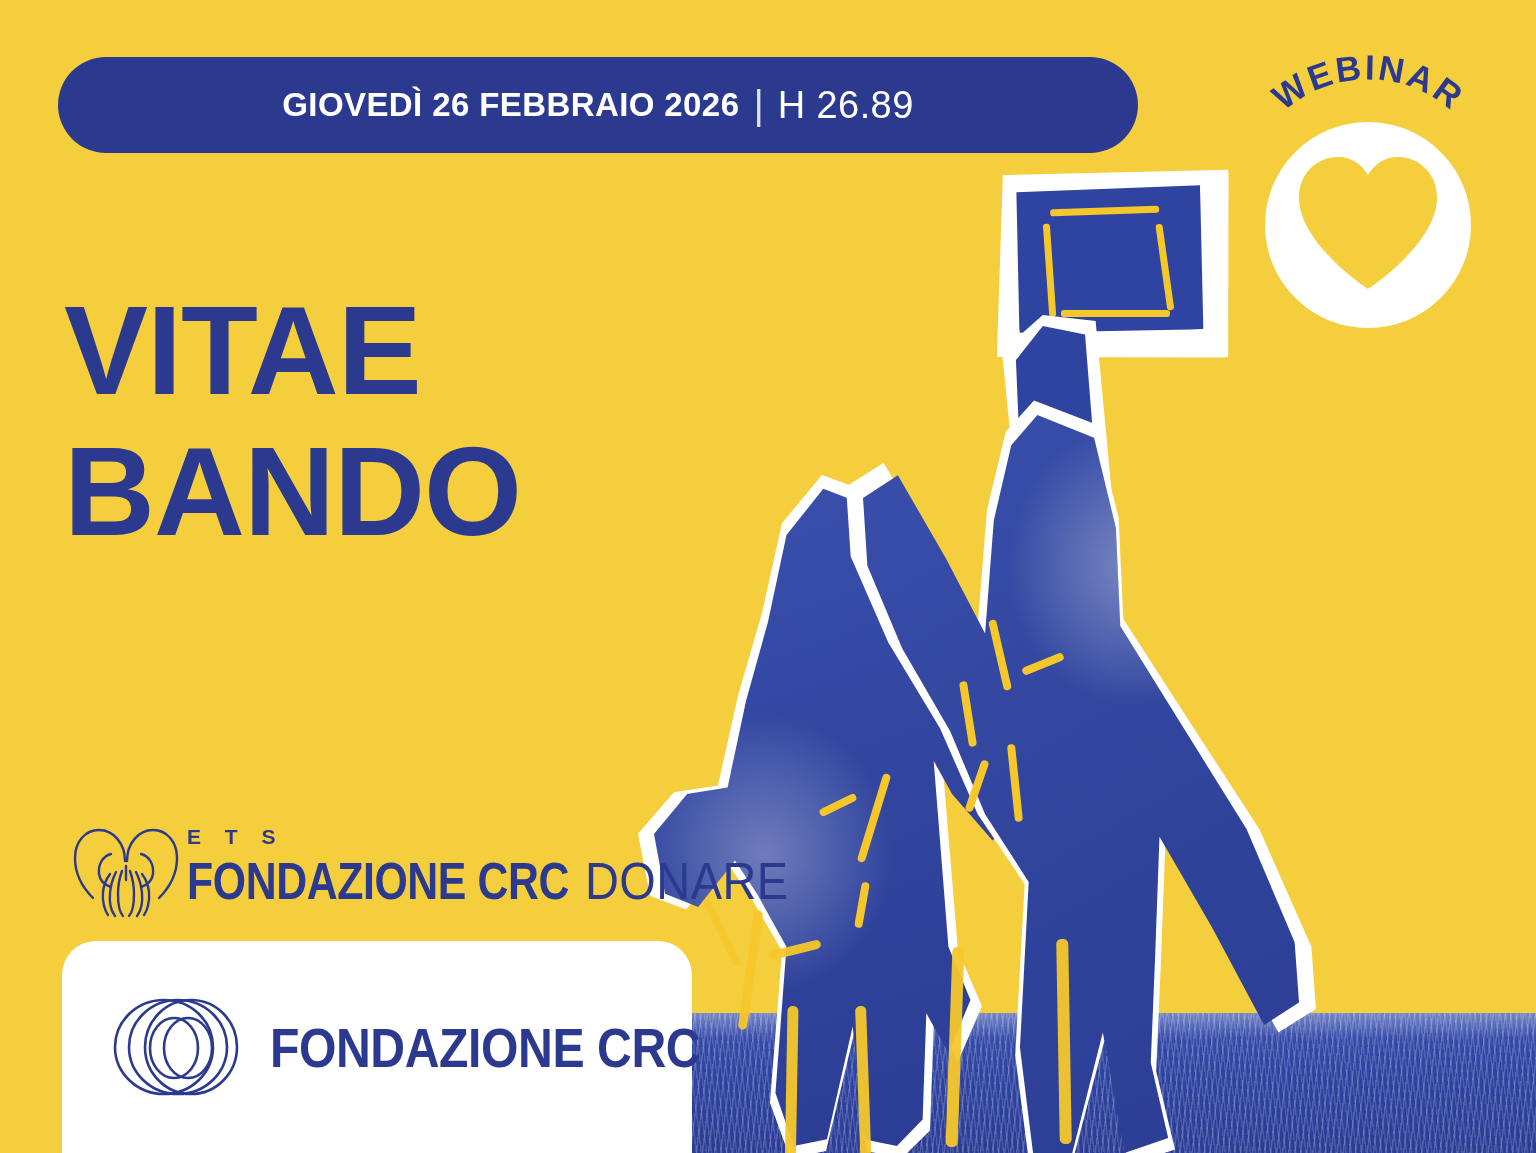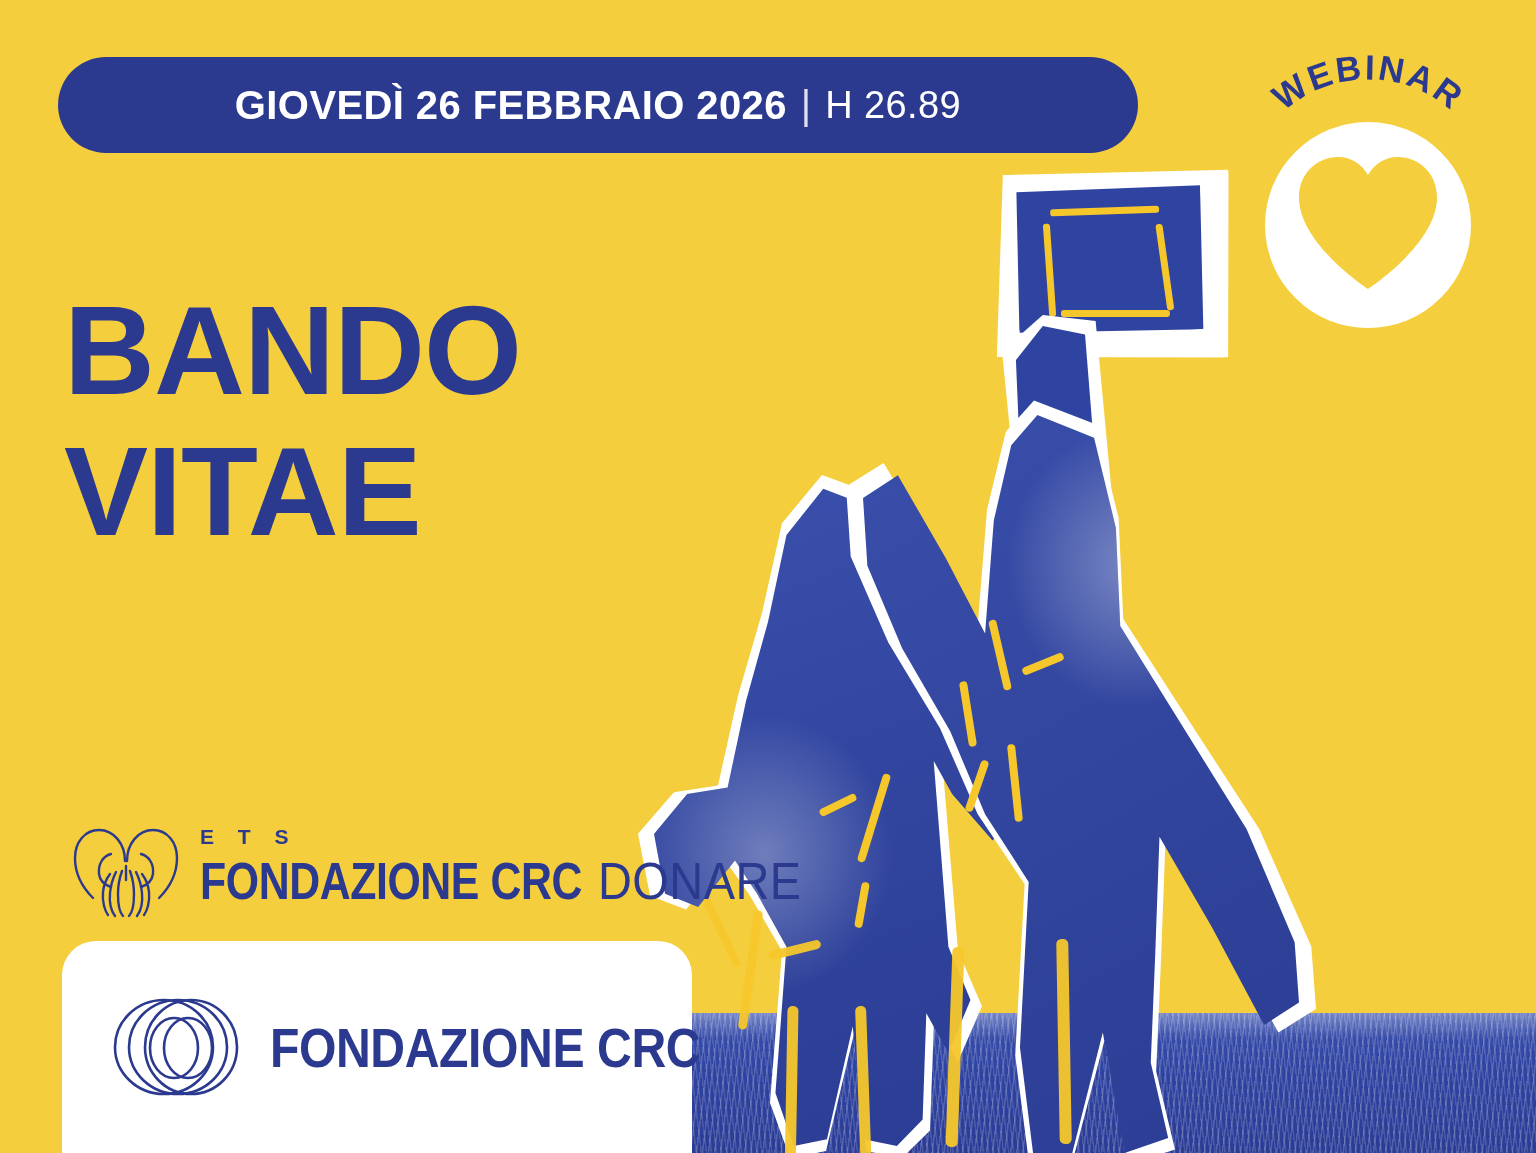--- a/index.html
+++ b/index.html
@@ -185,21 +185,21 @@
     width: 1080px; height: 96px;
     background: #2B3A8F;
     border-radius: 48px;
     display: flex;
     align-items: center;
     justify-content: center;
     gap: 14px;
   }
   .date-main {
     color: #FFFFFF;
-    font-size: 40px;
+    font-size: 33px;
     font-weight: 700;
     letter-spacing: 0.4px;
     white-space: nowrap;
   }
   .date-sep {
     color: #FFFFFF;
     font-size: 40px;
     font-weight: 300;
     opacity: 0.85;
   }
@@ -252,21 +252,21 @@
     letter-spacing: -1px;
     text-transform: uppercase;
   }
 
   
   .ets-logo {
     position: absolute;
     left: 70px; top: 818px;
     display: flex;
     align-items: center;
-    gap: 18px;
+    gap: 5px;
   }
   .ets-hands { width: 112px; height: 100px; flex: none; }
   .ets-text { display: flex; flex-direction: column; gap: 3px; }
   .ets-kicker {
     color: #2B3A8F;
     font-size: 21px;
     font-weight: 700;
     letter-spacing: 9px;
   }
   .ets-wordmark {
@@ -381,22 +381,22 @@
         <textPath href="#arcpath" startOffset="50%" text-anchor="middle">WEBINAR</textPath>
       </text>
     </svg>
     <div class="webinar-circle"></div>
     <svg class="webinar-heart" viewBox="0 0 100 92">
       <path d="M50 90 C50 90 4 60 4 29 C4 12 17 2 30 2 C39 2 46 7 50 14 C54 7 61 2 70 2 C83 2 96 12 96 29 C96 60 50 90 50 90 Z" fill="#F5CE3E"></path>
     </svg>
   </div>
 
   <div class="title-block">
+    <div class="title-line">VITAE</div>
     <div class="title-line">BANDO</div>
-    <div class="title-line">VITAE</div>
   </div>
 
   <div class="ets-logo">
     <svg class="ets-hands" viewBox="0 0 112 100">
       <g fill="none" stroke="#2B3A8F" stroke-width="2.4" stroke-linecap="round" stroke-linejoin="round">
         <path d="M55 43 C55 26 44 12 29 12 C15 12 5 24 5 40 C5 56 13 70 23 80"></path>
         <path d="M57 43 C57 26 68 12 83 12 C97 12 107 24 107 40 C107 56 99 70 89 80"></path>
         <path d="M41 36 C33 38 28 46 29 56 C30 63 35 67 41 69"></path>
         <path d="M71 36 C79 38 84 46 83 56 C82 63 77 67 71 69"></path>
         <path d="M40 56 C40 56 34 64 33 74 C32 84 35 93 38 97"></path>

